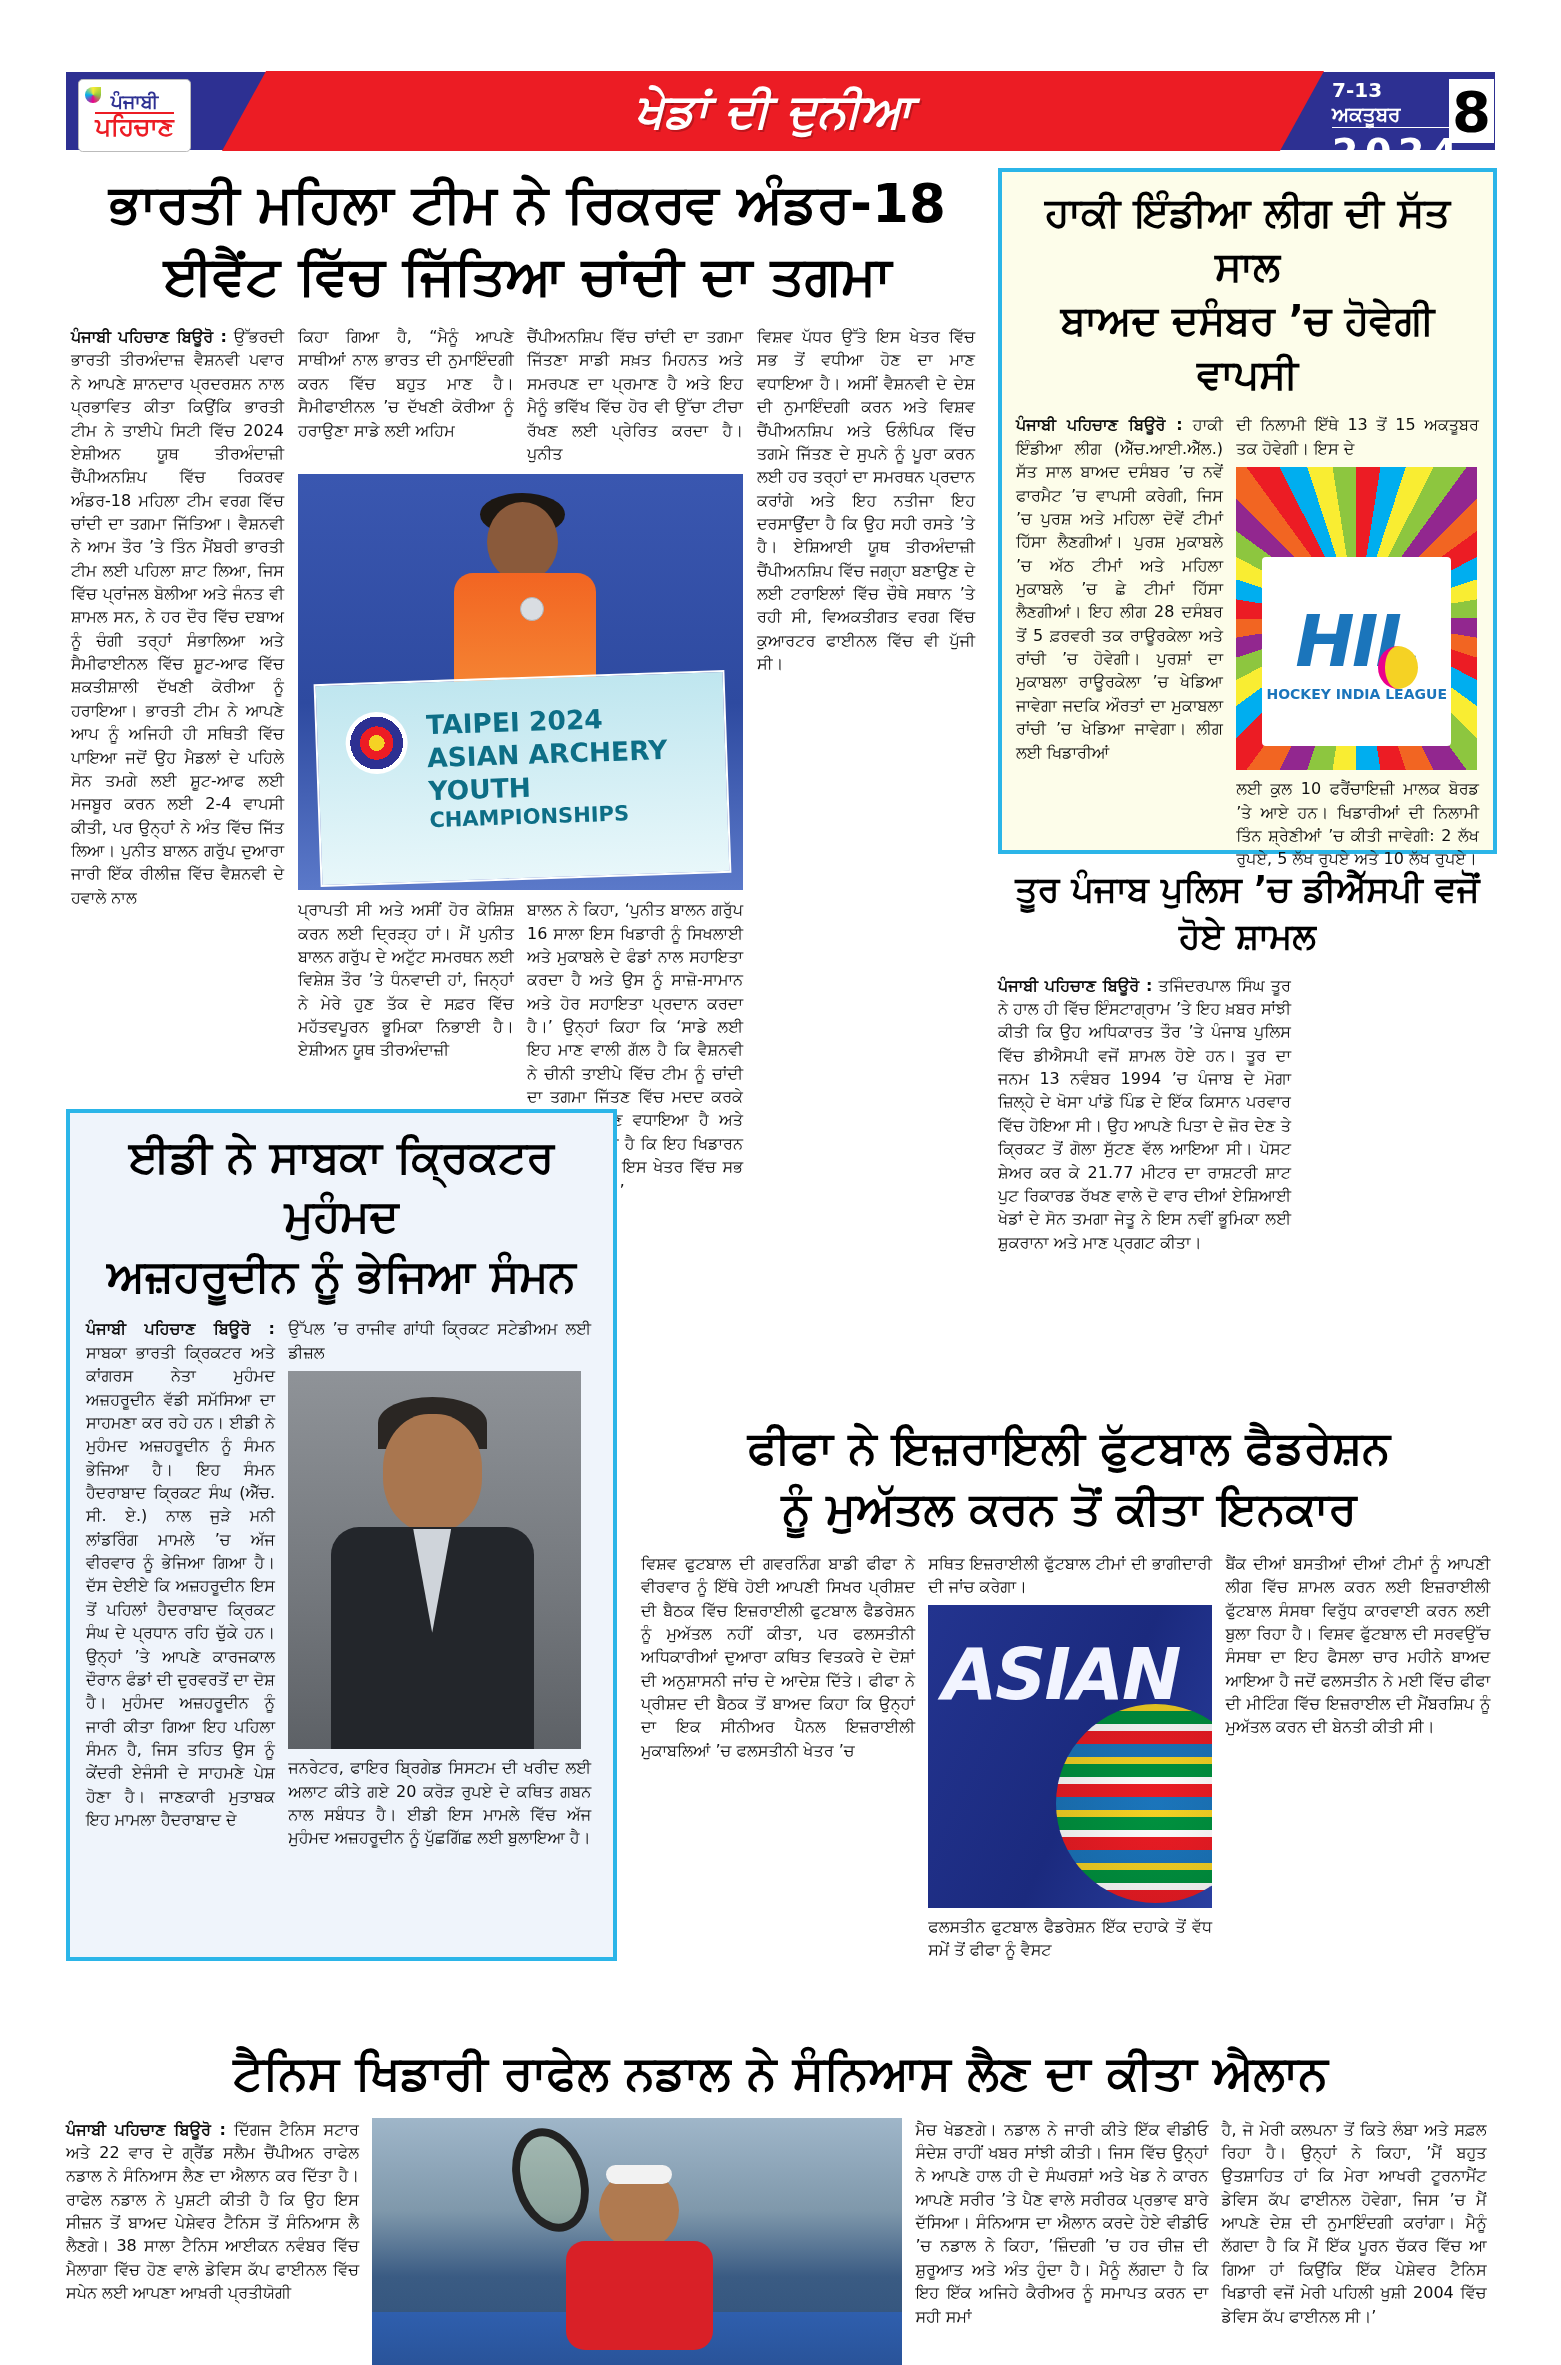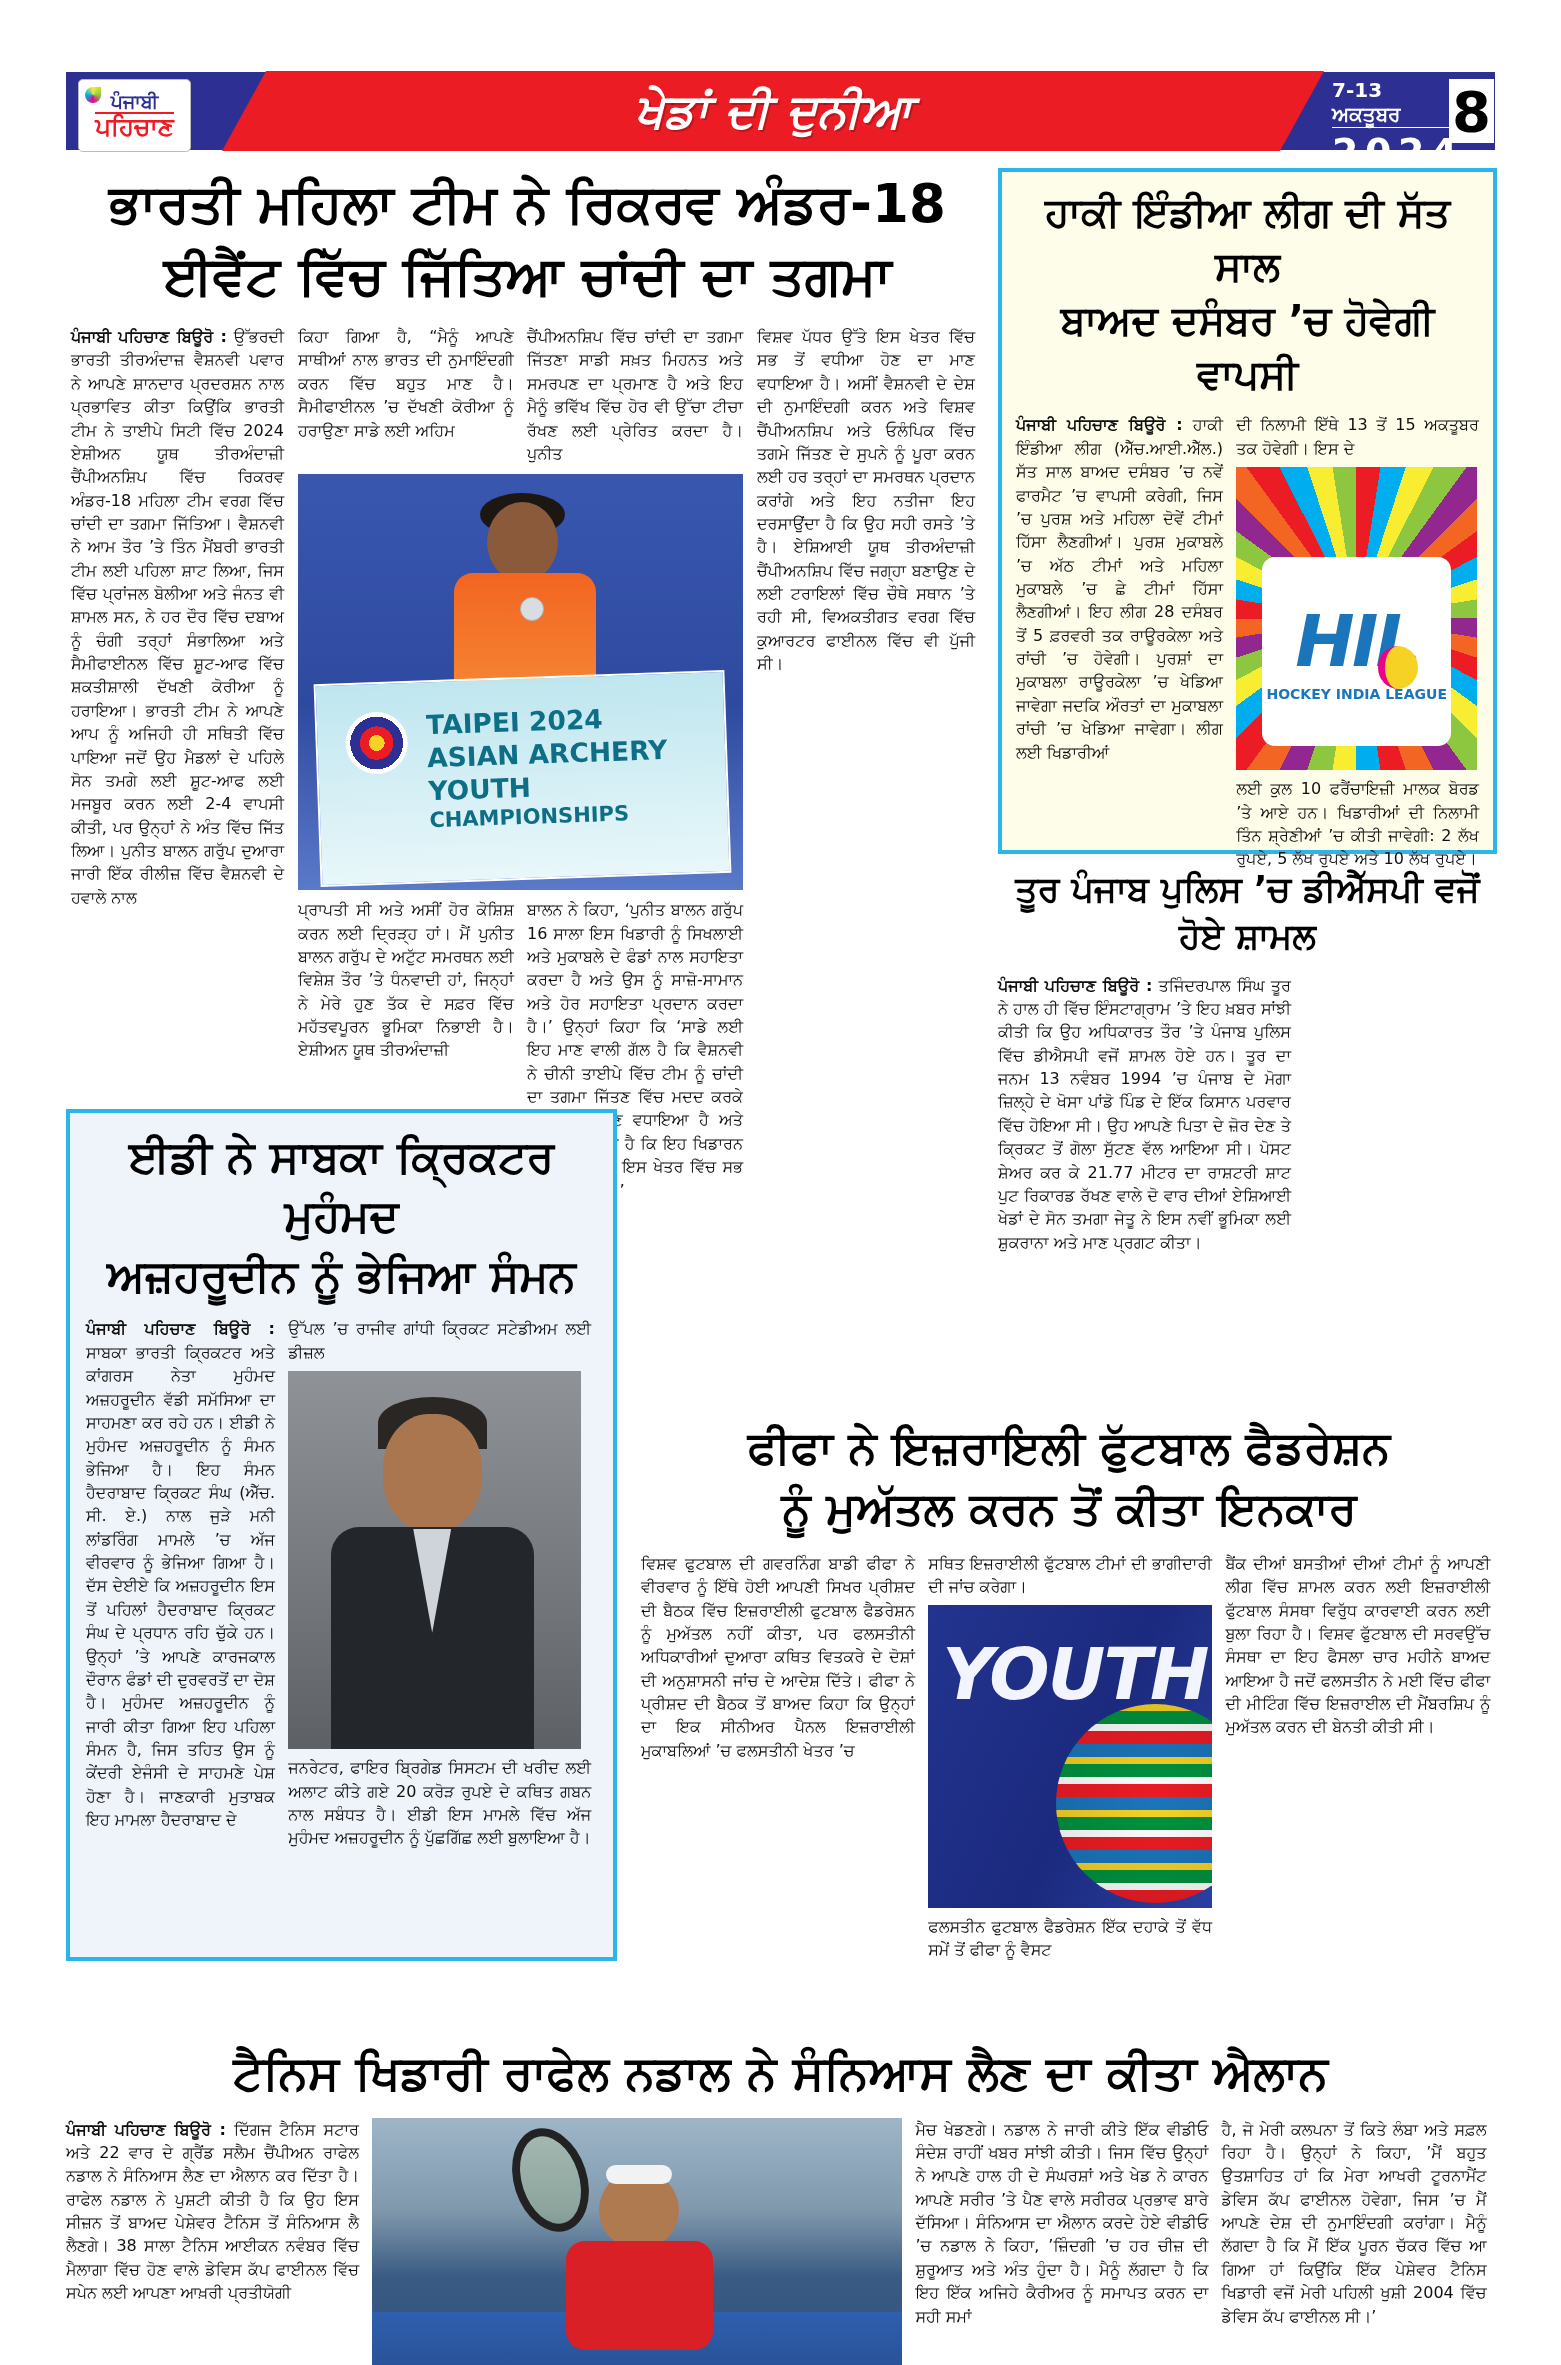--- a/index.html
+++ b/index.html
@@ -45,21 +45,21 @@
     transform:rotate(-2deg);border:2.8px solid #fff;}
   .board-target{position:absolute;left:28px;top:28px;width:62px;height:62px;border-radius:50%;
     background:radial-gradient(circle,#f5d224 0 18%,#ec1c24 18% 38%,#2d3092 38% 60%,#ffffff 60% 80%,#19a8a0 80%);}
   .board-text{position:absolute;left:109px;top:26px;width:274px;color:#0d6e86;font-weight:800;font-size:26.5px;line-height:1.25;}
   .board-sub{color:#0d6e86;font-weight:800;font-size:21px;}
   
   .hil-box{left:998px;top:168px;width:499px;height:686px;background:#fdfdea;border:4.7px solid #2bb5e8;box-sizing:border-box;padding:13.2px 14px;}
   .hil-box .headline{font-size:40px;}
   .hil-logo{width:241px;height:303px;background:
      repeating-conic-gradient(#ec1c24 0 9deg,#00aeef 9deg 18deg,#f9ed32 18deg 27deg,#8dc63f 27deg 36deg,#92278f 36deg 45deg,#f26522 45deg 54deg);}
-  .hil-card{position:absolute;left:26px;top:90px;width:189px;height:189px;background:#fff;border-radius:13px;
+  .hil-card{position:absolute;left:26px;top:90px;width:189px;height:189px;background:#fff;border-radius:4px;
     display:flex;flex-direction:column;align-items:center;justify-content:center;}
   .hil-word{font-size:71px;font-weight:800;font-style:italic;color:#1b75bb;letter-spacing:-2.8px;}
   .hil-dot{position:absolute;right:33px;bottom:57px;width:33px;height:43px;border-radius:50%;background:#f5d224;border-left:7.6px solid #ec008c;}
   .hil-sub{font-size:14px;font-weight:800;color:#1b75bb;margin-top:2.8px;}
   
   .tj{left:998px;top:866px;width:499px;height:710px;}
   .tj .headline{font-size:35px;}
   .tj-photo{width:189px;height:360px;background:linear-gradient(180deg,#d9cba8 0%,#cdbc92 40%,#b7a677 100%);}
   .turban{position:absolute;left:43px;top:19px;width:104px;height:76px;border-radius:50% 50% 40% 40%;background:#c9b27c;box-shadow:inset 0 -6.6px 0 #a8905a;}
   .tj-face{position:absolute;left:57px;top:71px;width:76px;height:71px;border-radius:45%;background:#9a6a43;}
@@ -203,21 +203,21 @@
 </div>
 
 <div class="abs ff">
   <div class="headline">ਫੀਫਾ ਨੇ ਇਜ਼ਰਾਇਲੀ ਫੁੱਟਬਾਲ ਫੈਡਰੇਸ਼ਨ</div>
   <div class="headline">ਨੂੰ ਮੁਅੱਤਲ ਕਰਨ ਤੋਂ ਕੀਤਾ ਇਨਕਾਰ</div>
   <div class="cols" style="margin-top:12.3px;">
     <div class="btxt" style="width:274px;">ਵਿਸ਼ਵ ਫੁਟਬਾਲ ਦੀ ਗਵਰਨਿੰਗ ਬਾਡੀ ਫੀਫਾ ਨੇ ਵੀਰਵਾਰ ਨੂੰ ਇੱਥੇ ਹੋਈ ਆਪਣੀ ਸਿਖਰ ਪ੍ਰੀਸ਼ਦ ਦੀ ਬੈਠਕ ਵਿੱਚ ਇਜ਼ਰਾਈਲੀ ਫੁਟਬਾਲ ਫੈਡਰੇਸ਼ਨ ਨੂੰ ਮੁਅੱਤਲ ਨਹੀਂ ਕੀਤਾ, ਪਰ ਫਲਸਤੀਨੀ ਅਧਿਕਾਰੀਆਂ ਦੁਆਰਾ ਕਥਿਤ ਵਿਤਕਰੇ ਦੇ ਦੋਸ਼ਾਂ ਦੀ ਅਨੁਸ਼ਾਸਨੀ ਜਾਂਚ ਦੇ ਆਦੇਸ਼ ਦਿੱਤੇ। ਫੀਫਾ ਨੇ ਪ੍ਰੀਸ਼ਦ ਦੀ ਬੈਠਕ ਤੋਂ ਬਾਅਦ ਕਿਹਾ ਕਿ ਉਨ੍ਹਾਂ ਦਾ ਇਕ ਸੀਨੀਅਰ ਪੈਨਲ ਇਜ਼ਰਾਈਲੀ ਮੁਕਾਬਲਿਆਂ ’ਚ ਫਲਸਤੀਨੀ ਖੇਤਰ ’ਚ</div>
     <div style="width:284px;">
       <div class="btxt">ਸਥਿਤ ਇਜ਼ਰਾਈਲੀ ਫੁੱਟਬਾਲ ਟੀਮਾਂ ਦੀ ਭਾਗੀਦਾਰੀ ਦੀ ਜਾਂਚ ਕਰੇਗਾ।</div>
       <div class="photo fifa-photo" style="margin-top:6.6px;">
-        <div class="fifa-word">YOUTH</div>
+        <div class="fifa-word">ASIAN</div>
         <div class="flag-globe"></div>
       </div>
       <div class="btxt" style="margin-top:6.6px;">ਫਲਸਤੀਨ ਫੁਟਬਾਲ ਫੈਡਰੇਸ਼ਨ ਇੱਕ ਦਹਾਕੇ ਤੋਂ ਵੱਧ ਸਮੇਂ ਤੋਂ ਫੀਫਾ ਨੂੰ ਵੈਸਟ</div>
     </div>
     <div class="btxt" style="width:265px;">ਬੈਂਕ ਦੀਆਂ ਬਸਤੀਆਂ ਦੀਆਂ ਟੀਮਾਂ ਨੂੰ ਆਪਣੀ ਲੀਗ ਵਿੱਚ ਸ਼ਾਮਲ ਕਰਨ ਲਈ ਇਜ਼ਰਾਈਲੀ ਫੁੱਟਬਾਲ ਸੰਸਥਾ ਵਿਰੁੱਧ ਕਾਰਵਾਈ ਕਰਨ ਲਈ ਬੁਲਾ ਰਿਹਾ ਹੈ। ਵਿਸ਼ਵ ਫੁੱਟਬਾਲ ਦੀ ਸਰਵਉੱਚ ਸੰਸਥਾ ਦਾ ਇਹ ਫੈਸਲਾ ਚਾਰ ਮਹੀਨੇ ਬਾਅਦ ਆਇਆ ਹੈ ਜਦੋਂ ਫਲਸਤੀਨ ਨੇ ਮਈ ਵਿੱਚ ਫੀਫਾ ਦੀ ਮੀਟਿੰਗ ਵਿੱਚ ਇਜ਼ਰਾਈਲ ਦੀ ਮੈਂਬਰਸ਼ਿਪ ਨੂੰ ਮੁਅੱਤਲ ਕਰਨ ਦੀ ਬੇਨਤੀ ਕੀਤੀ ਸੀ।</div>
   </div>
 </div>
 
 <div class="abs nd">
   <div class="headline">ਟੈਨਿਸ ਖਿਡਾਰੀ ਰਾਫੇਲ ਨਡਾਲ ਨੇ ਸੰਨਿਆਸ ਲੈਣ ਦਾ ਕੀਤਾ ਐਲਾਨ</div>

